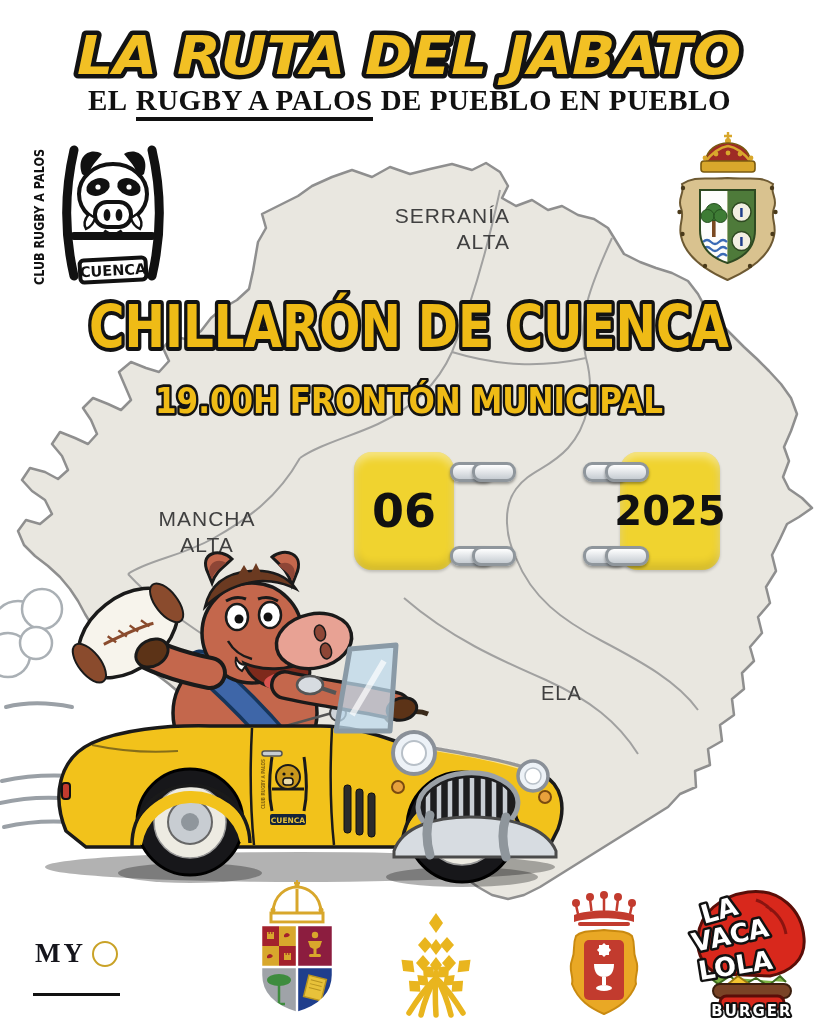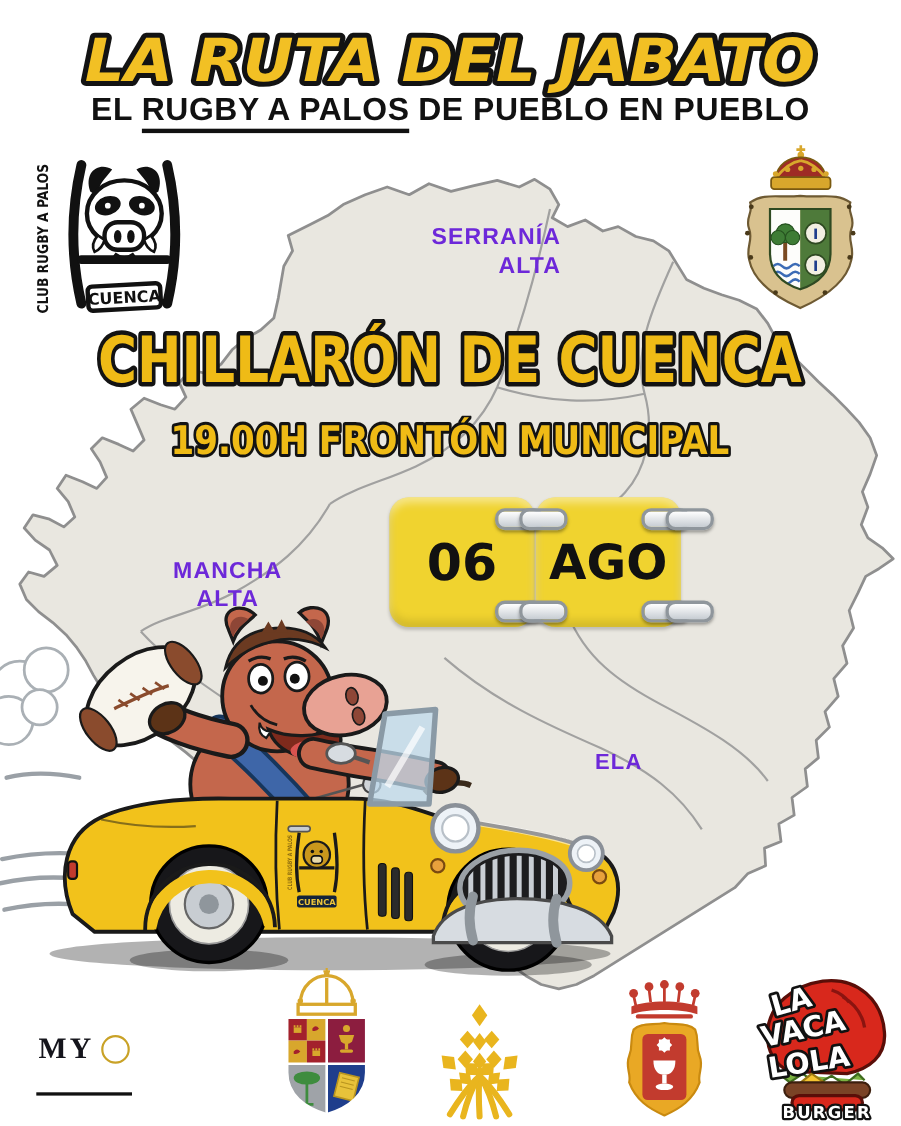--- a/index.html
+++ b/index.html
@@ -1,32 +1,32 @@
 <!DOCTYPE html>
 <html><head>
 <meta charset="utf-8">
 <style>
   html,body{margin:0;padding:0;background:#fff;}
   #poster{position:relative;width:819px;height:1024px;background:#ffffff;overflow:hidden;
           font-family:"Liberation Sans",sans-serif;}
   .abs{position:absolute;}
   
   #subtitle{top:84px;left:0;width:819px;text-align:center;
-    font-family:Liberation Sans, sans-serif;font-weight:bold;font-size:29px;color:#111;
+    font-family:Liberation Serif, serif;font-weight:bold;font-size:29px;color:#111;
     letter-spacing:.5px;}
   #subtitle .u{border-bottom:4px solid #111;padding-bottom:1px;}
   #subtitle span{margin:0 4px;}
   
-  .map-label{color:#6d28d9;font-weight:bold;letter-spacing:1px;line-height:1.25;
+  .map-label{color:#404040;font-weight:normal;letter-spacing:1px;line-height:1.25;
     font-size:21px;}
   #lbl-serrania{top:203px;left:378px;width:132px;text-align:right;}
   #lbl-mancha{top:506px;left:142px;width:130px;text-align:center;}
   #lbl-ela{top:681px;left:541px;font-size:20px;}
   
-  .date-block{top:452px;width:132px;height:118px;background:#F0D32F;border-radius:18px;
+  .date-block{top:452px;width:100px;height:118px;background:#F0D32F;border-radius:18px;
     display:flex;align-items:center;justify-content:center;
     font-family:"DejaVu Sans",sans-serif;font-weight:bold;color:#111;
     box-shadow:inset 0 5px 8px rgba(255,255,255,.45), inset 0 -6px 8px rgba(0,0,0,.12),
                0 2px 3px rgba(0,0,0,.18);z-index:4;}
   #date-day{left:354px;font-size:46px;}
   #date-month{left:487px;font-size:44px;}
   #date-year{left:620px;font-size:40px;}
   .binder-ring{position:absolute;width:38px;height:14px;border:3px solid #8f969c;
     border-radius:9px;background:linear-gradient(180deg,#ffffff,#c6ccd2);
     box-shadow:0 2px 3px rgba(0,0,0,.35);z-index:5;}
@@ -160,22 +160,22 @@
     <text x="409" y="57" text-anchor="middle" font-size="58" font-weight="bold" font-family="Liberation Sans, sans-serif" fill="#EFBB16" stroke="#131313" stroke-width="8" paint-order="stroke" stroke-linejoin="round" textLength="640" lengthAdjust="spacingAndGlyphs">CHILLARÓN DE CUENCA</text>
   </svg>
 
   <svg class="abs" style="left:0;top:378px;z-index:3;" width="819" height="48" viewBox="0 0 819 48">
     <text x="409" y="35" text-anchor="middle" font-size="36" font-weight="bold" font-family="Liberation Sans, sans-serif" fill="#EFBB16" stroke="#131313" stroke-width="5.5" paint-order="stroke" stroke-linejoin="round" textLength="508" lengthAdjust="spacingAndGlyphs">19.00H FRONTÓN MUNICIPAL</text>
   </svg>
 
   <div class="abs date-block" id="date-day">
     <span>06</span>
   </div>
-  <div class="abs date-block" id="date-month">
-    <span>AGO</span>
+  <div class="abs date-block" id="date-year">
+    <span>2025</span>
   </div>
   <div class="binder-ring" style="left:450px;top:462px;"></div>
   <div class="binder-ring" style="left:472px;top:462px;"></div>
   <div class="binder-ring" style="left:450px;top:546px;"></div>
   <div class="binder-ring" style="left:472px;top:546px;"></div>
   <div class="binder-ring" style="left:583px;top:462px;"></div>
   <div class="binder-ring" style="left:605px;top:462px;"></div>
   <div class="binder-ring" style="left:583px;top:546px;"></div>
   <div class="binder-ring" style="left:605px;top:546px;"></div>
 

